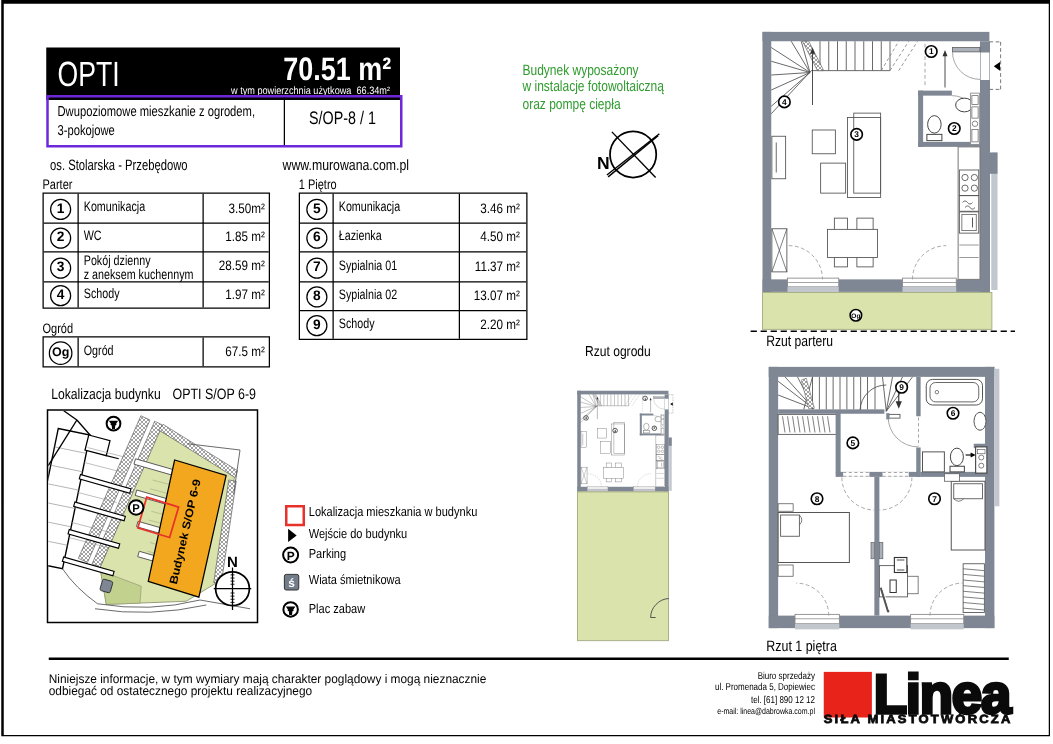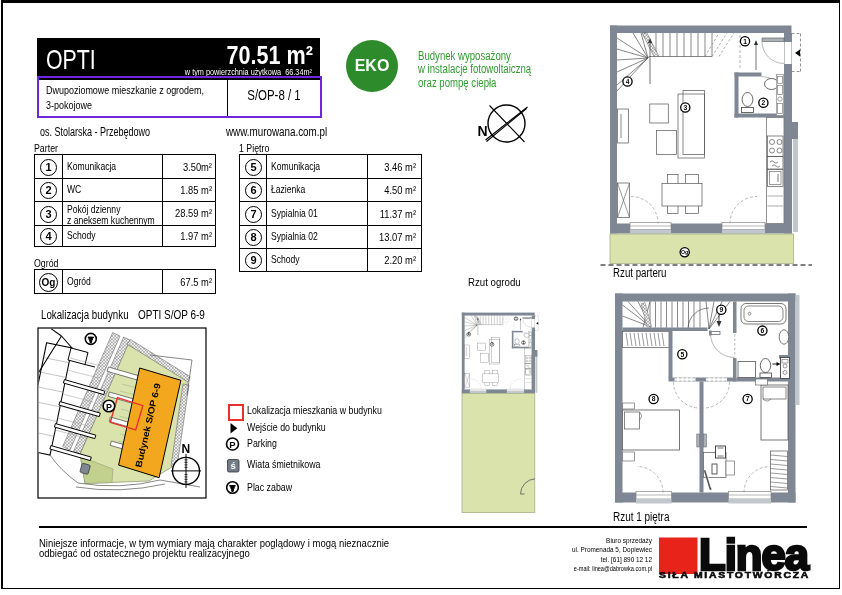--- a/index.html
+++ b/index.html
@@ -22,21 +22,20 @@
 <div class="abs" style="left:120px;top:40px;width:193px;color:#fff;font-size:26px;font-weight:bold;text-align:right;transform:scaleX(0.83);transform-origin:100% 50%">70.51 m²</div>
 <div class="abs" style="left:120px;top:67px;width:192px;color:#fff;font-size:8.5px;text-align:right;transform:scaleX(0.86);transform-origin:100% 50%;white-space:nowrap">w tym powierzchnia użytkowa&nbsp;&nbsp;66.34m²</div>
 <div class="abs" style="left:37px;top:76px;width:281px;height:38px;border:2px solid #6d28d9">
   <div class="abs" style="left:188px;top:0;bottom:0;border-right:1px solid #000"></div>
   <div class="abs" style="left:7px;top:5px;font-size:11.5px;line-height:14.5px;white-space:nowrap;transform:scaleX(0.78);transform-origin:0 0">Dwupoziomowe mieszkanie z ogrodem,<br>3-pokojowe</div>
   <div class="abs" style="left:189px;top:9px;width:92px;text-align:center;font-size:14.5px;transform:scaleX(0.79)">S/OP-8 / 1</div>
 </div>
 <div class="abs cx" style="left:39.5px;top:125px;font-size:12px;transform:scaleX(0.75)">os. Stolarska - Przebędowo</div>
 <div class="abs cx" style="left:226px;top:125px;font-size:12px;transform:scaleX(0.82)">www.murowana.com.pl</div>
 
-<div class="abs" style="left:346px;top:40px;width:52px;height:52px;border-radius:50%;background:#2e8b2b;color:#fff;text-align:center;font-weight:bold;font-size:16px;line-height:52px">EKO</div>
 <div class="abs" style="left:418px;top:50px;font-size:12px;line-height:13.3px;color:#2f9b2f;white-space:nowrap;transform:scaleX(0.8);transform-origin:0 0">Budynek wyposażony<br>w instalacje fotowoltaiczną<br>oraz pompę ciepła</div>
 
 <div class="lbl" style="left:34px;top:142px">Parter</div>
 <div class="tbl" style="left:34px;top:154px;width:180px;height:91px">
   <div class="c1" style="width:27px"></div>
   <div class="c2" style="left:127px;width:0"></div>
   <div class="row" style="top:23px"></div>
   <div class="row" style="top:46px"></div>
   <div class="row" style="top:70px"></div>
   <div class="num" style="left:5px;top:4px;width:15px;height:15px;font-size:11px;line-height:15px">1</div>

